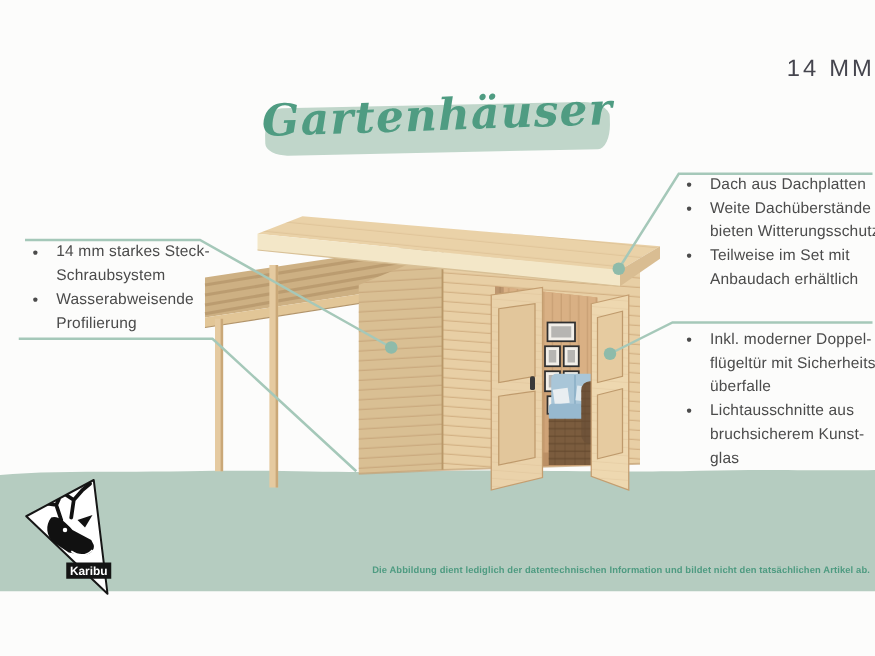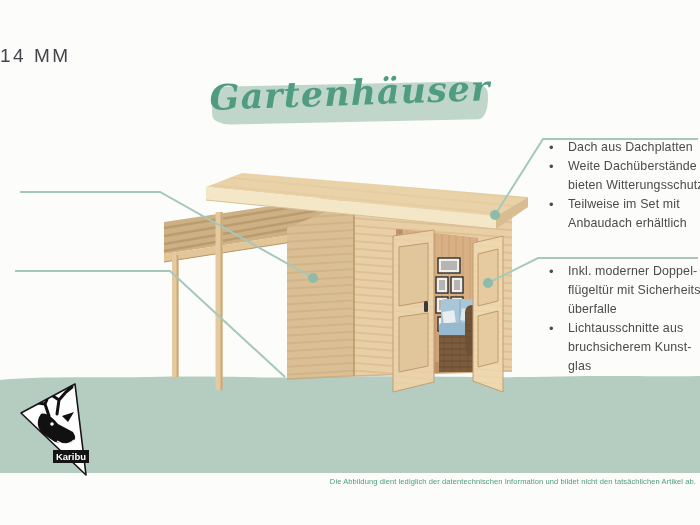--- a/index.html
+++ b/index.html
@@ -1,37 +1,37 @@
 <!DOCTYPE html>
 <html><head>
 <meta charset="utf-8">
 <style>
   html,body{margin:0;padding:0;background:#fff;}
   .stage{position:relative;width:700px;height:525px;background:#fcfcfb;overflow:hidden;
          font-family:"Liberation Sans",sans-serif;}
   #scene{position:absolute;left:0;top:0;width:700px;height:525px;}
 
-  .size-label{position:absolute;top:45px;left:0;width:100%;text-align:left;
+  .size-label{position:absolute;top:45px;left:0;width:100%;text-align:right;
               font-size:19px;letter-spacing:2.5px;color:#45454e;font-weight:400;}
   .brush{position:absolute;left:212px;top:84px;width:276px;height:38px;background:#c0d6ca;
          border-radius:14px 22px 10px 18px / 22px 12px 20px 10px;transform:rotate(-1.2deg);}
   .script-title{position:absolute;top:72px;left:0;width:100%;text-align:center;
                 font-family:"DejaVu Serif",serif;font-style:italic;font-weight:bold;
                 font-size:35px;letter-spacing:1px;color:#4f9c82;transform:rotate(-2deg);}
 
   .feature{position:absolute;list-style:none;margin:0;padding:0;}
   .feature li{position:relative;padding-left:23px;white-space:pre-line;
               font-size:12.4px;line-height:19px;color:#4b4b4b;letter-spacing:0.15px;}
   .feature li::before{content:"\2022";position:absolute;left:4px;top:0;font-size:13px;color:#4b4b4b;}
   #fl1{left:22px;top:192px;width:180px;}
   #fl2{left:22px;top:276px;width:180px;}
   #fr1{left:545px;top:138px;width:160px;}
   #fr2{left:545px;top:262px;width:160px;}
 
-  .disclaimer{position:absolute;top:477px;right:4px;font-size:7.5px;font-weight:normal;
+  .disclaimer{position:absolute;top:451px;right:4px;font-size:7.5px;font-weight:bold;
               color:#4e9b81;letter-spacing:0.1px;line-height:10px;}
 </style>
 </head>
 <body>
 
 <div class="stage">
 
   <svg id="scene" viewBox="0 0 700 525" xmlns="http://www.w3.org/2000/svg">
     <defs>
       <pattern id="pSide" width="20" height="7.8" patternUnits="userSpaceOnUse" patternTransform="rotate(-3.4)">
@@ -167,20 +167,26 @@
       </g>
       <rect x="53" y="450" width="36" height="13" fill="#141414"></rect>
       <text x="71" y="460" text-anchor="middle" fill="#ffffff" font-size="9.5" font-weight="bold" font-family="Liberation Sans, sans-serif">Karibu</text>
     </g>
   </svg>
 
   <div class="size-label">14 MM</div>
   <div class="brush"></div>
   <div class="script-title">Gartenhäuser</div>
 
+  <ul class="feature" id="fl1">
+    <li>14 mm starkes Steck-
+Schraubsystem</li>
+    <li>Wasserabweisende
+Profilierung</li>
+  </ul>
 
   <ul class="feature" id="fr1">
     <li>Dach aus Dachplatten</li>
     <li>Weite Dachüberstände
 bieten Witterungsschutz</li>
     <li>Teilweise im Set mit
 Anbaudach erhältlich</li>
   </ul>
   <ul class="feature" id="fr2">
     <li>Inkl. moderner Doppel-

